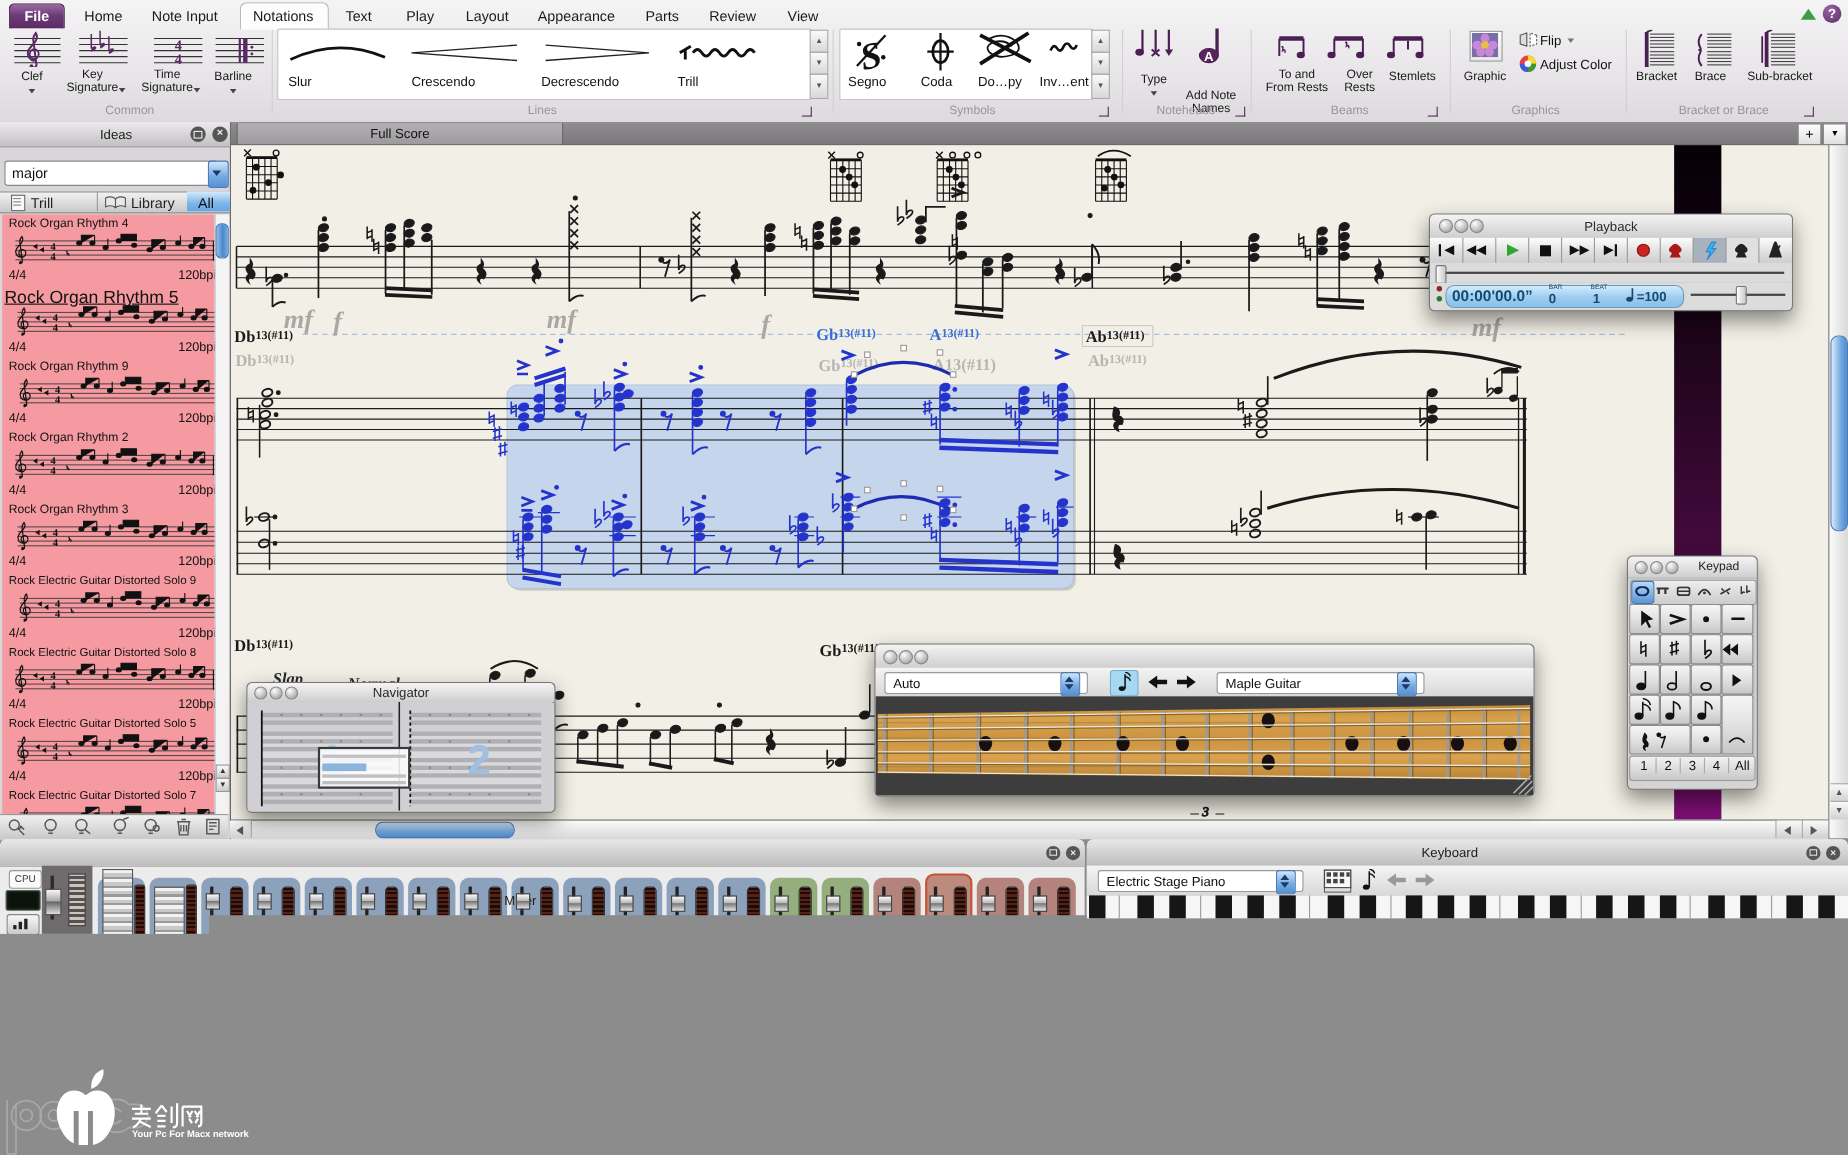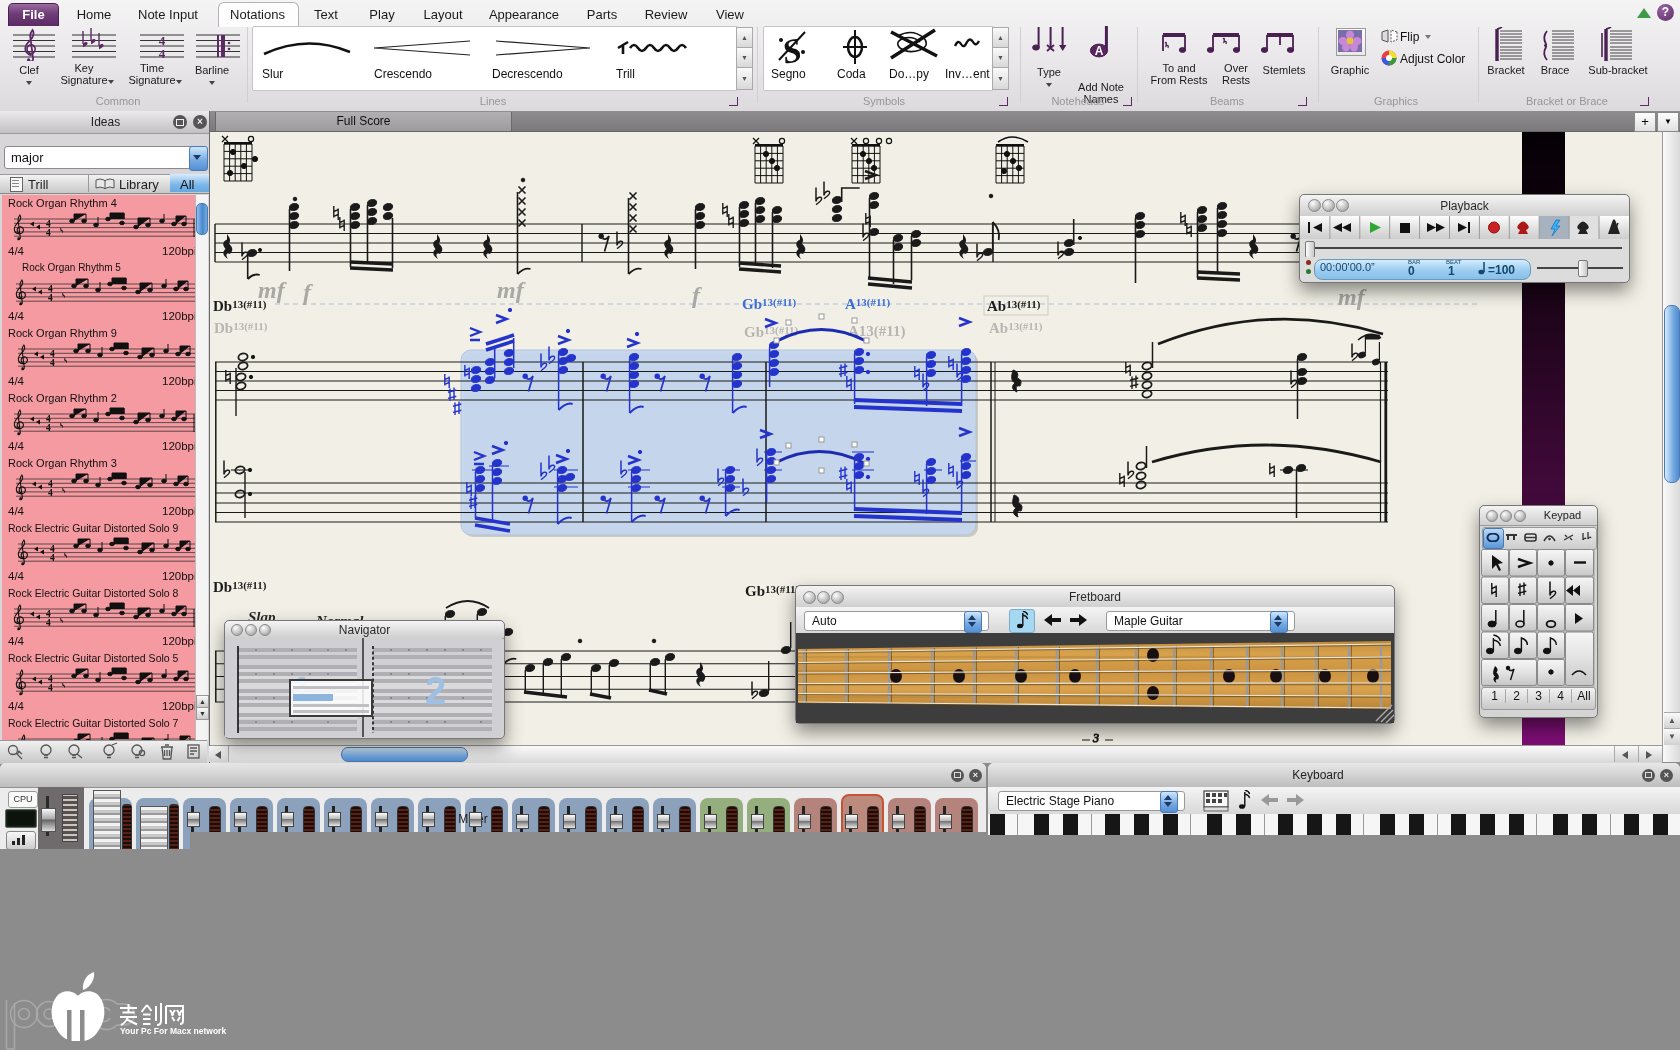--- a/index.html
+++ b/index.html
@@ -803,21 +803,21 @@
 </defs>
 </svg>
 
 <div class="a" style="left:2px;top:195px;width:193px;height:545px;overflow:hidden;z-index:6;">
 <div class="a nosel" style="left:6px;top:2px;font-size:11px;color:#111;">Rock Organ Rhythm 4</div>
 <svg class="a" style="left:2px;top:16px;" width="195" height="34">
       <use href="#mini" x="0" y="0"></use>
     </svg>
 <div class="a" style="left:6px;top:50px;font-size:11.5px;color:#111;">4/4</div>
 <div class="a" style="left:160px;top:50px;width:40px;font-size:11.5px;color:#111;">120bpi</div>
-<div class="a nosel" style="left:20px;top:67px;font-size:10px;color:#111;">Rock Organ Rhythm 5</div>
+<div class="a nosel" style="left:2px;top:67px;font-size:16px;color:#111;text-decoration:underline;">Rock Organ Rhythm 5</div>
 <svg class="a" style="left:2px;top:81px;" width="195" height="34">
       <use href="#mini" x="2" y="0"></use>
     </svg>
 <div class="a" style="left:6px;top:115px;font-size:11.5px;color:#111;">4/4</div>
 <div class="a" style="left:160px;top:115px;width:40px;font-size:11.5px;color:#111;">120bpi</div>
 <div class="a nosel" style="left:6px;top:132px;font-size:11px;color:#111;">Rock Organ Rhythm 9</div>
 <svg class="a" style="left:2px;top:146px;" width="195" height="34">
       <use href="#mini" x="4" y="0"></use>
     </svg>
 <div class="a" style="left:6px;top:180px;font-size:11.5px;color:#111;">4/4</div>
@@ -929,21 +929,21 @@
    </g>
   </g>
  </svg>
  <div class="a" style="left:0;top:44px;width:329px;height:18px;background:#dcdcdc;border-bottom:1px solid #bbb;"></div>
  <div class="a" style="left:8px;top:52px;width:314px;height:2px;background:#444;"></div>
  <div class="a" style="left:5px;top:46px;width:8px;height:15px;background:linear-gradient(90deg,#fdfdfd,#c8c8c8);border:1px solid #777;border-radius:2px;"></div>
  <div class="a" style="left:0;top:62px;width:329px;height:24px;background:#dcdcdc;border-radius:0 0 5px 5px;"></div>
  <div class="a" style="left:6px;top:65px;width:5px;height:5px;border-radius:50%;background:#8a2a1a;"></div>
  <div class="a" style="left:6px;top:74px;width:5px;height:5px;border-radius:50%;background:#2a7a2a;"></div>
  <div class="a" style="left:14px;top:64px;width:215px;height:19px;border-radius:8px;background:linear-gradient(#d4ecfc,#9cccf0 55%,#88c0ea);border:1px solid #6a9ab8;"></div>
- <div class="a nosel" style="left:20px;top:66px;font-size:11px;font-weight:normal;color:#14486e;z-index:2;">00:00'00.0”</div>
+ <div class="a nosel" style="left:20px;top:66px;font-size:14px;font-weight:bold;color:#14486e;z-index:2;">00:00'00.0”</div>
  <div class="a nosel" style="left:108px;top:64px;font-size:6px;color:#14486e;z-index:2;">BAR</div>
  <div class="a nosel" style="left:108px;top:69px;font-size:12px;font-weight:bold;color:#14486e;z-index:2;">0</div>
  <div class="a nosel" style="left:146px;top:64px;font-size:6px;color:#14486e;z-index:2;">BEAT</div>
  <div class="a nosel" style="left:148px;top:69px;font-size:12px;font-weight:bold;color:#14486e;z-index:2;">1</div>
  <svg class="a" style="left:178px;top:66px;z-index:2;" width="46" height="15" viewBox="0 0 46 15">
       <ellipse cx="3.4" cy="11" rx="3" ry="2.3" fill="#14486e"></ellipse>
       <path d="M6,11 V1" stroke="#14486e" stroke-width="1.5"></path>
       <text x="10" y="13" font-size="12" font-weight="bold" fill="#14486e" font-family="Liberation Sans">=100</text>
     </svg>
  <div class="a" style="left:237px;top:72px;width:86px;height:2px;background:#444;"></div>
@@ -1134,21 +1134,20 @@
         <rect x="68" y="72" width="76" height="3"></rect>
       </g>
  </svg>
 </div>
 
 <div class="a mwin" style="left:795px;top:585px;width:598px;height:137px;z-index:10;background:#c8c8c8;">
  <div class="a mtbar" style="height:21px;"></div>
  <div class="a tl" style="left:7px;top:5px;"></div>
     <div class="a tl" style="left:21px;top:5px;"></div>
     <div class="a tl" style="left:35px;top:5px;"></div>
- <div class="a winttl" style="left:0;top:4px;width:598px;">Fretboard</div>
  <div class="a" style="left:0;top:21px;width:598px;height:26px;background:linear-gradient(#f4f4f4,#d8d8d8);border-bottom:1px solid #999;"></div>
  <div class="a" style="left:8px;top:25px;width:176px;height:18px;background:#fff;border:1px solid #999;border-radius:3px;font-size:12px;color:#111;line-height:18px;padding-left:7px;">Auto</div>
  <div class="a" style="left:168px;top:25px;width:16px;height:20px;background:linear-gradient(#cfe6fa,#74a8e0 60%,#5590d4);border:1px solid #4a7ab8;border-radius:3px;"></div>
  <div class="a" style="left:172px;top:29px;width:0;height:0;border-left:4px solid transparent;border-right:4px solid transparent;border-bottom:5px solid #1a3a6a;"></div>
  <div class="a" style="left:172px;top:36px;width:0;height:0;border-left:4px solid transparent;border-right:4px solid transparent;border-top:5px solid #1a3a6a;"></div>
  <div class="a" style="left:213px;top:23px;width:24px;height:22px;background:#a6d8f2;border:1px solid #78aed0;border-radius:3px;"></div>
  <svg class="a" style="left:220px;top:25px;" width="12" height="18" viewBox="0 0 12 18">
       <ellipse cx="4" cy="15" rx="3" ry="2.2" fill="#111"></ellipse>
       <path d="M6.8,15 V2 m0,2 q4,1 5,4 m-5,-8 q4,1 5,4" stroke="#111" stroke-width="1.4" fill="none"></path>
     </svg>

